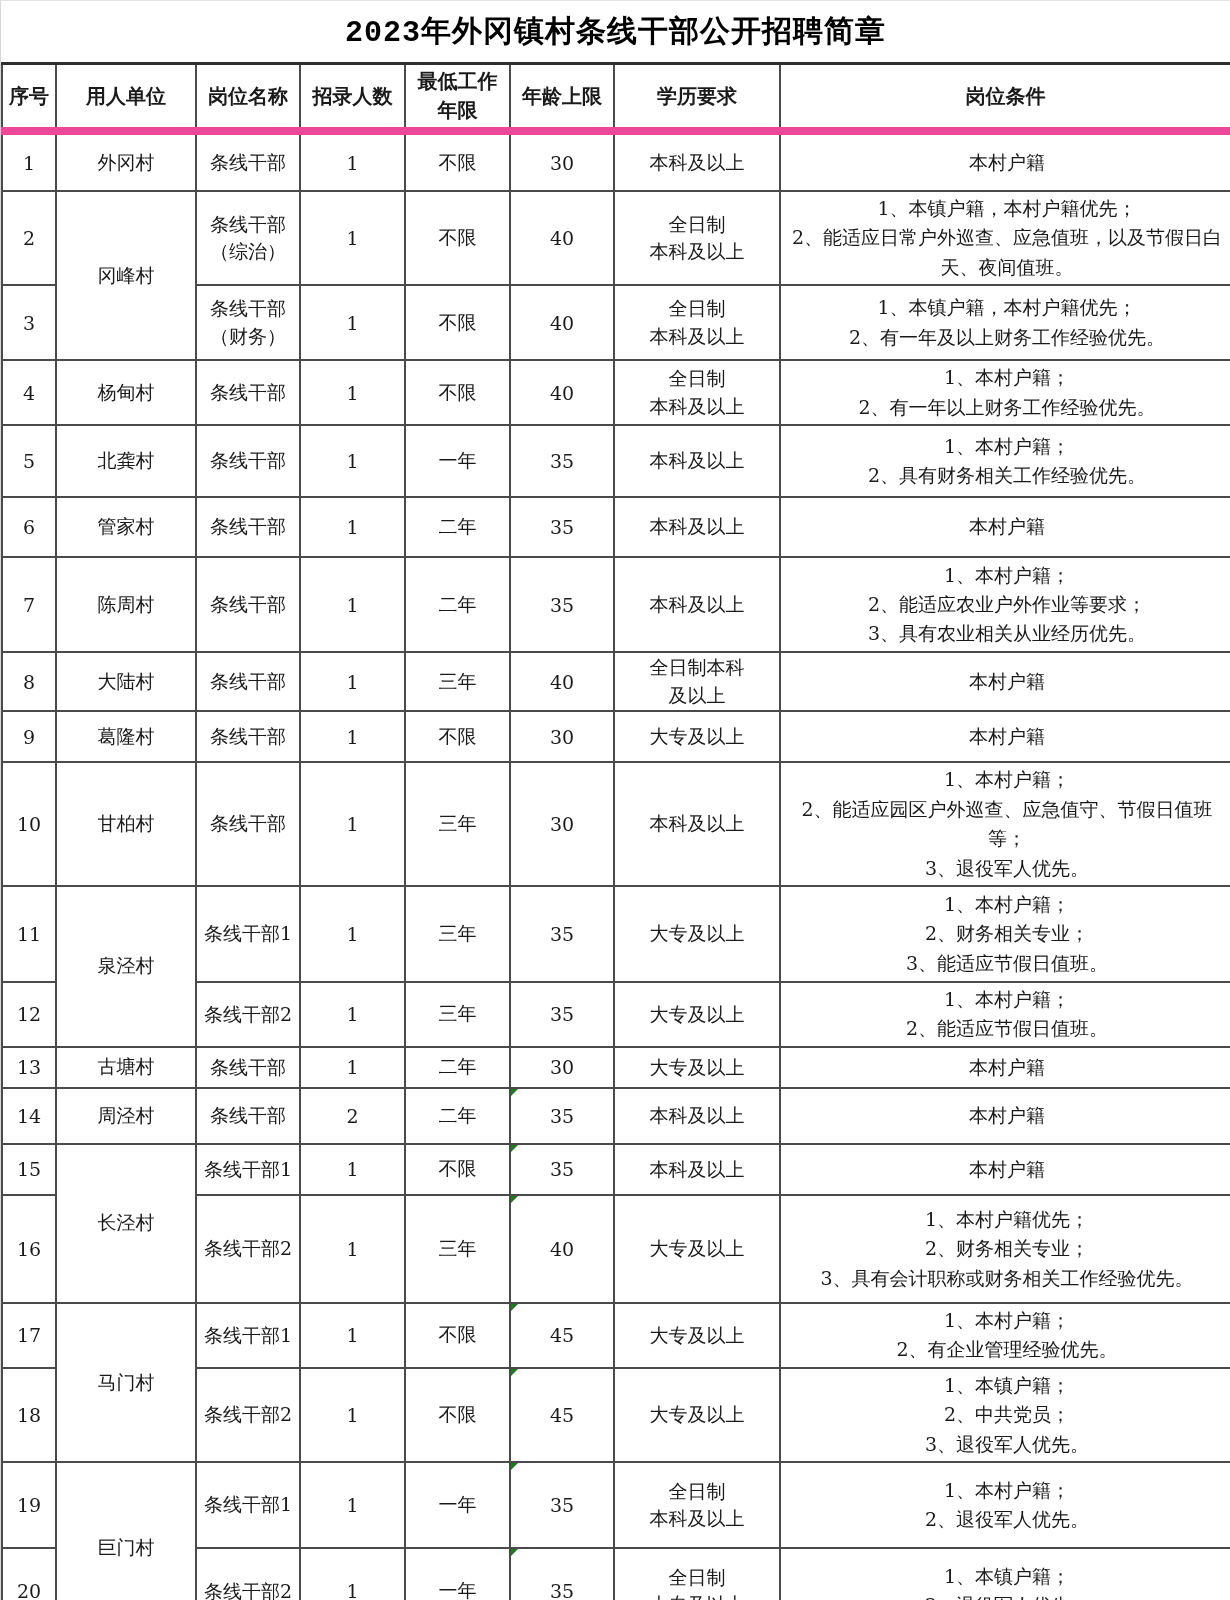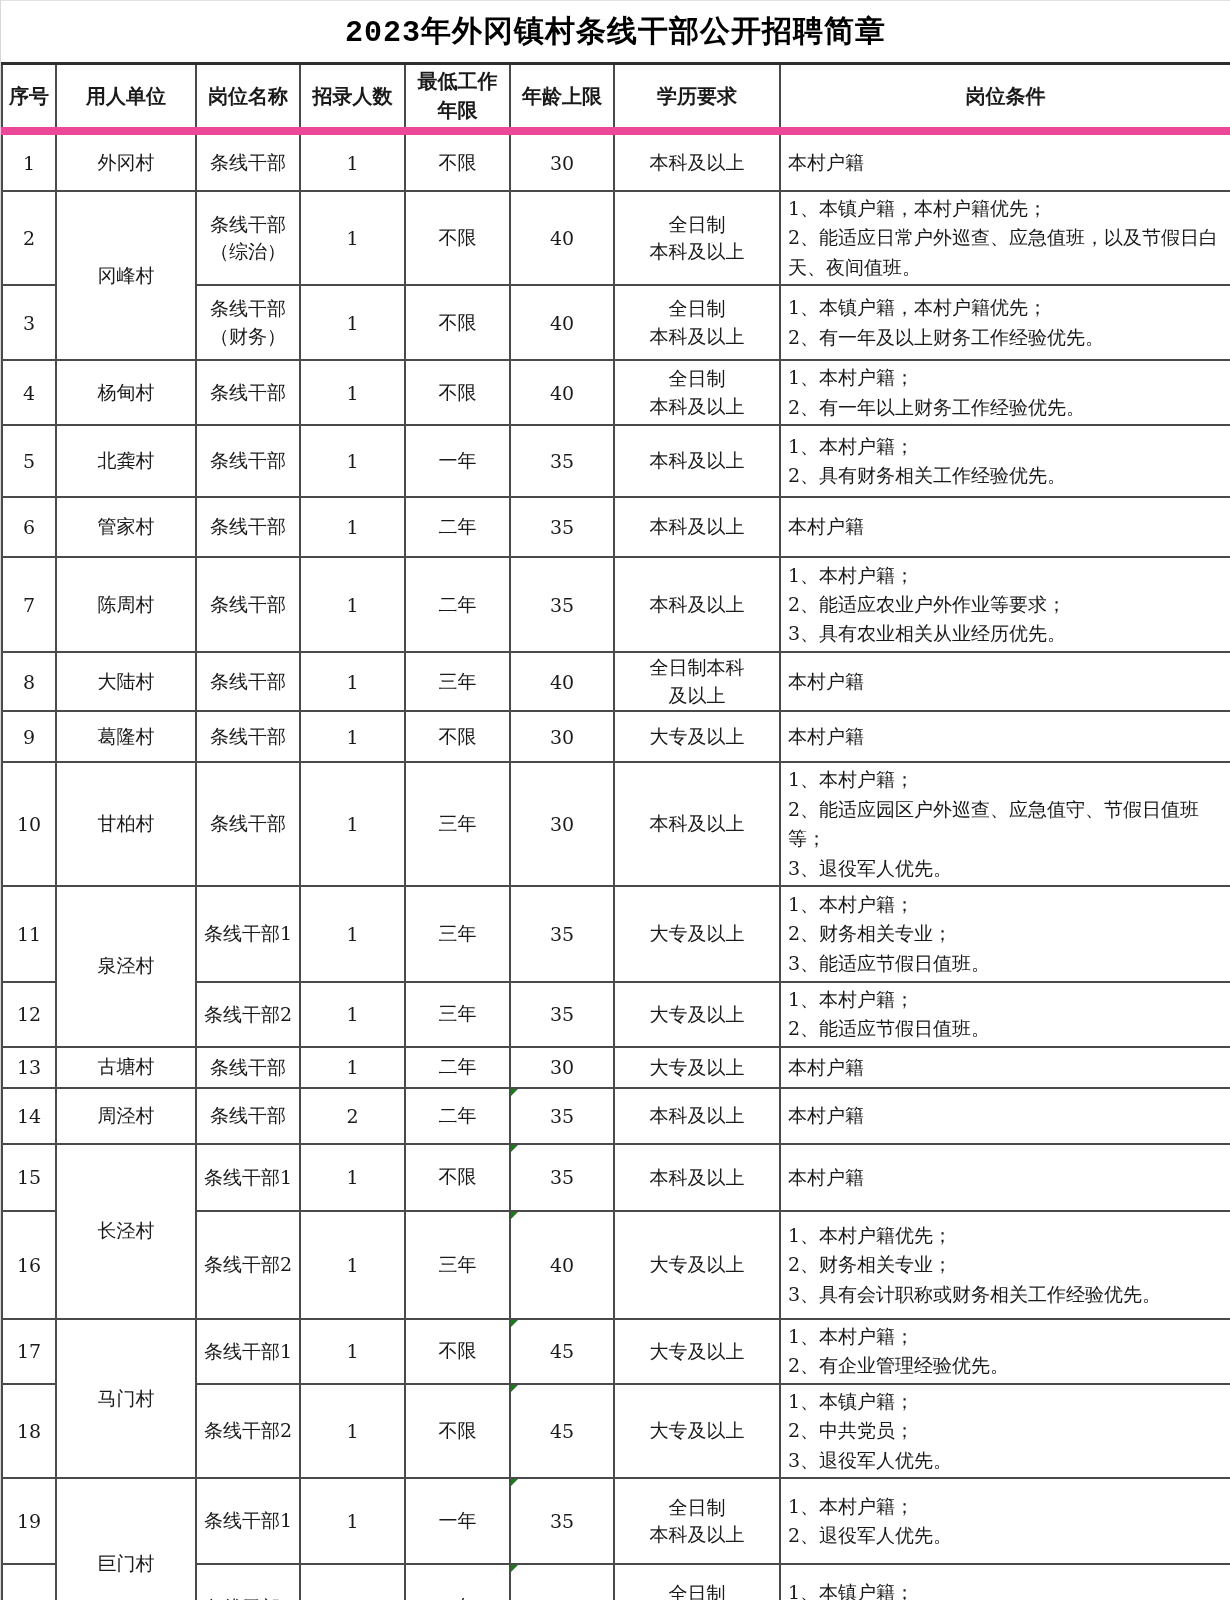--- a/index.html
+++ b/index.html
@@ -9,21 +9,21 @@
          font-size:30px;font-weight:bold;letter-spacing:1px;color:#000;font-family:Liberation Mono, monospace;}
   table{border-collapse:collapse;table-layout:fixed;width:1229px;
         border-top:3px solid #2e2e2e;border-bottom:3px solid #2e2e2e;
         border-left:1px solid #b5b5b5;border-right:1px solid #b5b5b5;}
   th,td{border:2px solid #4a4a4a;box-sizing:border-box;overflow:hidden;}
   th{font-size:20px;font-weight:bold;text-align:center;vertical-align:middle;
      padding:2px 2px;white-space:pre-line;line-height:1.45;height:66px;background:#fff;}
   td{font-size:19px;vertical-align:middle;background:#fff;}
   td.c{text-align:center;padding:1px 2px;}
   td.pre{white-space:pre-line;line-height:1.45;}
-  td.cond{text-align:left;padding:2px 4px 2px 7px;white-space:pre-line;line-height:1.55;}
+  td.cond{text-align:center;padding:2px 4px 2px 7px;white-space:pre-line;line-height:1.55;}
   td.age{position:relative;margin-top:34px;}
   .flag{position:absolute;top:0;left:0;width:0;height:0;
         border-top:7px solid #1e7a1e;border-right:7px solid transparent;}
   thead tr{border-bottom:8px solid #ec4899;}
 </style>
 </head>
 <body>
 
 <div class="sheet">
   <div class="title">2023年外冈镇村条线干部公开招聘简章</div>
@@ -201,21 +201,21 @@
       <tr style="height:56px">
         <td class="c">14</td>
         <td class="c">周泾村</td>
         <td class="c pre">条线干部</td>
         <td class="c">2</td>
         <td class="c">二年</td>
         <td class="c age"><span class="flag"></span><span>35</span></td>
         <td class="c pre">本科及以上</td>
         <td class="cond">本村户籍</td>
       </tr>
-      <tr style="height:67px">
+      <tr style="height:51px">
         <td class="c">15</td>
         <td class="c" rowspan="2">长泾村</td>
         <td class="c pre">条线干部1</td>
         <td class="c">1</td>
         <td class="c">不限</td>
         <td class="c age"><span class="flag"></span><span>35</span></td>
         <td class="c pre">本科及以上</td>
         <td class="cond">本村户籍</td>
       </tr>
       <tr style="height:108px">

